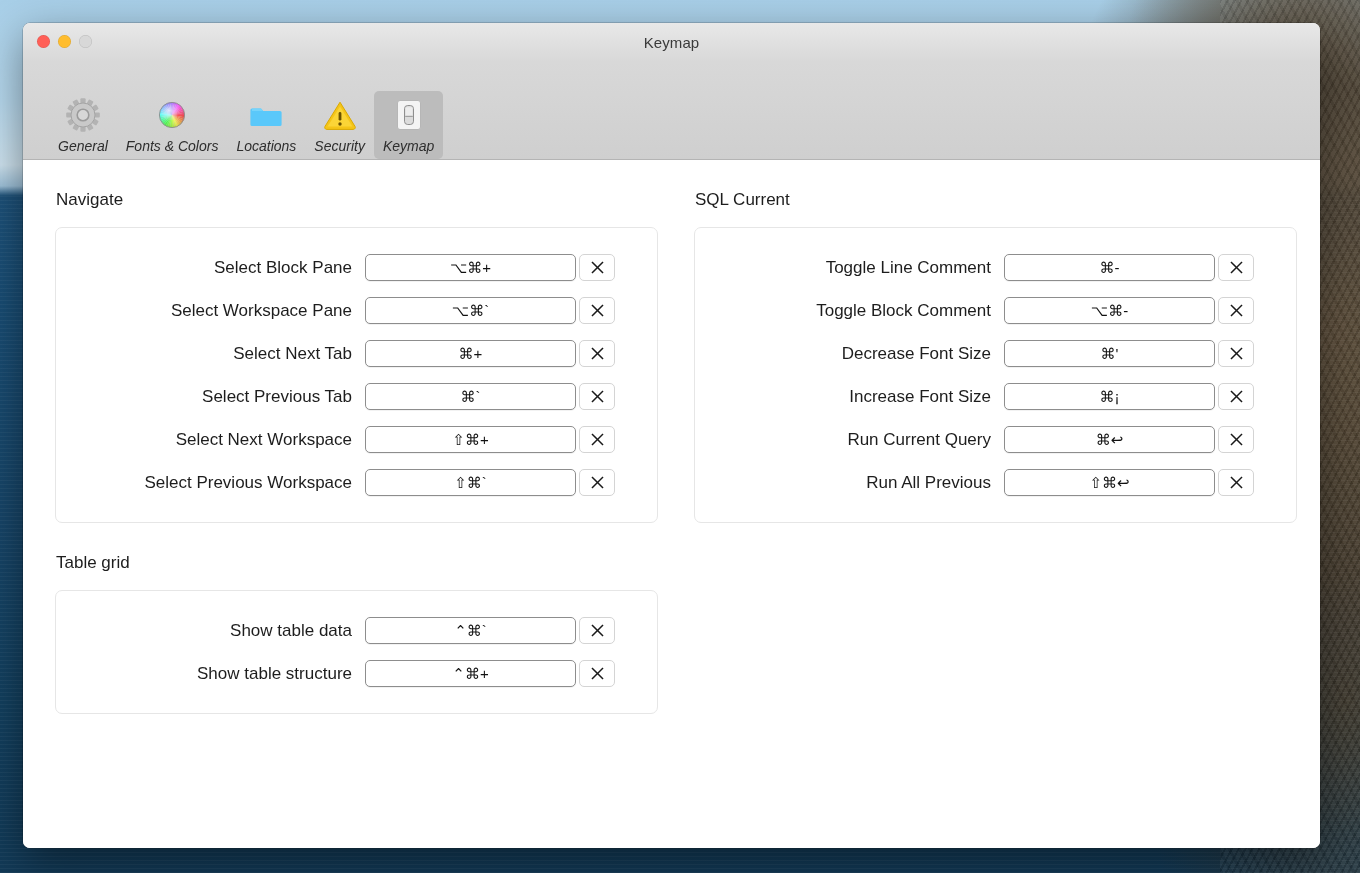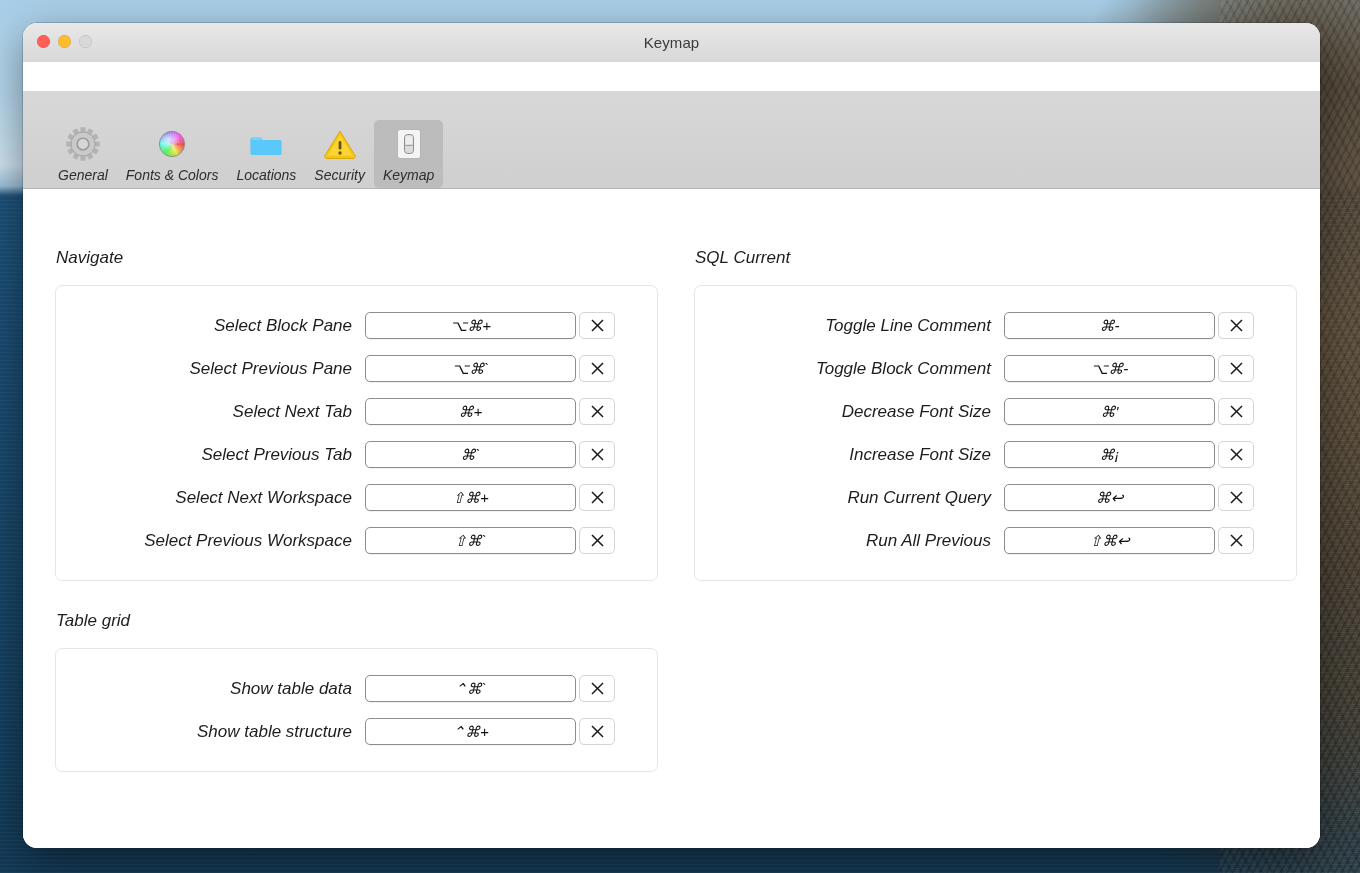--- a/index.html
+++ b/index.html
@@ -60,27 +60,26 @@
     pointer-events: none;
   }
 
   
   #window {
     position: absolute;
     left: 23px;
     top: 23px;
     width: 1297px;
     height: 825px;
-    border-radius: 14px;
+    border-radius: 7px;
     background: #ffffff;
     box-shadow: 0 14px 44px rgba(0,0,0,0.45), 0 0 0 0.5px rgba(0,0,0,0.30);
     overflow: hidden;
     display: flex;
     flex-direction: column;
-    gap: 29px;
   }
 
   
   #titlebar {
     position: relative;
     height: 39px;
     flex: 0 0 39px;
     background: linear-gradient(to bottom, #e8e8e8 0%, #d8d8d8 100%);
     border-bottom: none;
   }
@@ -150,21 +149,20 @@
     flex: 1 1 auto;
     background: #ffffff;
     position: relative;
     padding: 30px 32px 0 32px;
   }
 
   #columns {
     display: flex;
     gap: 36px;
     align-items: flex-start;
-    font-style: italic;
   }
   .column { width: 603px; flex: 0 0 603px; }
 
   .section-title {
     font-size: 17px;
     color: #1d1d1d;
     margin: 0 0 17px 1px;
     font-weight: 400;
   }
 
@@ -365,21 +363,21 @@
                     <span>
                       <svg width="13" height="13" viewBox="0 0 13 13">
                         <path d="M1.5 1.5 L11.5 11.5" stroke="#1a1a1a" stroke-width="1.5" stroke-linecap="square"></path>
                         <path d="M11.5 1.5 L1.5 11.5" stroke="#1a1a1a" stroke-width="1.5" stroke-linecap="square"></path>
                       </svg>
                     </span>
                   </div>
                 </div>
               </div>
               <div class="shortcut-row">
-                <div class="shortcut-label">Select Previous Pane</div>
+                <div class="shortcut-label">Select Workspace Pane</div>
                 <div class="shortcut-control">
                   <div class="shortcut-field">⌥⌘`</div>
                   <div class="shortcut-clear">
                     <span>
                       <svg width="13" height="13" viewBox="0 0 13 13">
                         <path d="M1.5 1.5 L11.5 11.5" stroke="#1a1a1a" stroke-width="1.5" stroke-linecap="square"></path>
                         <path d="M11.5 1.5 L1.5 11.5" stroke="#1a1a1a" stroke-width="1.5" stroke-linecap="square"></path>
                       </svg>
                     </span>
                   </div>

